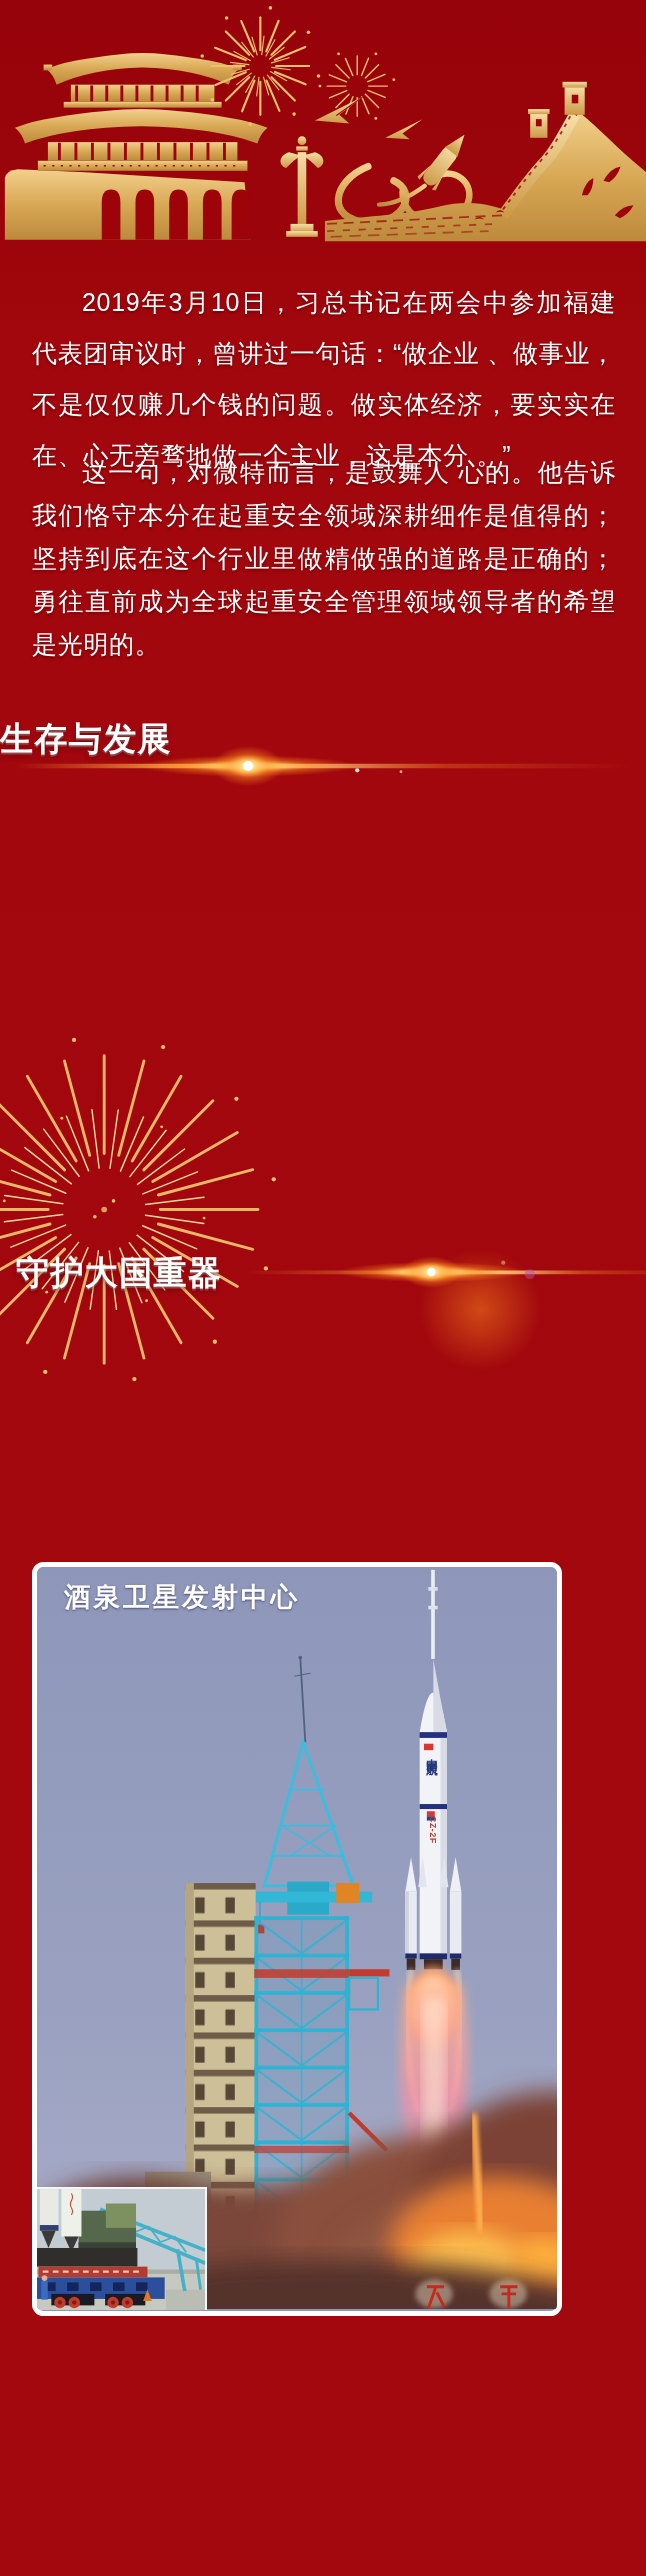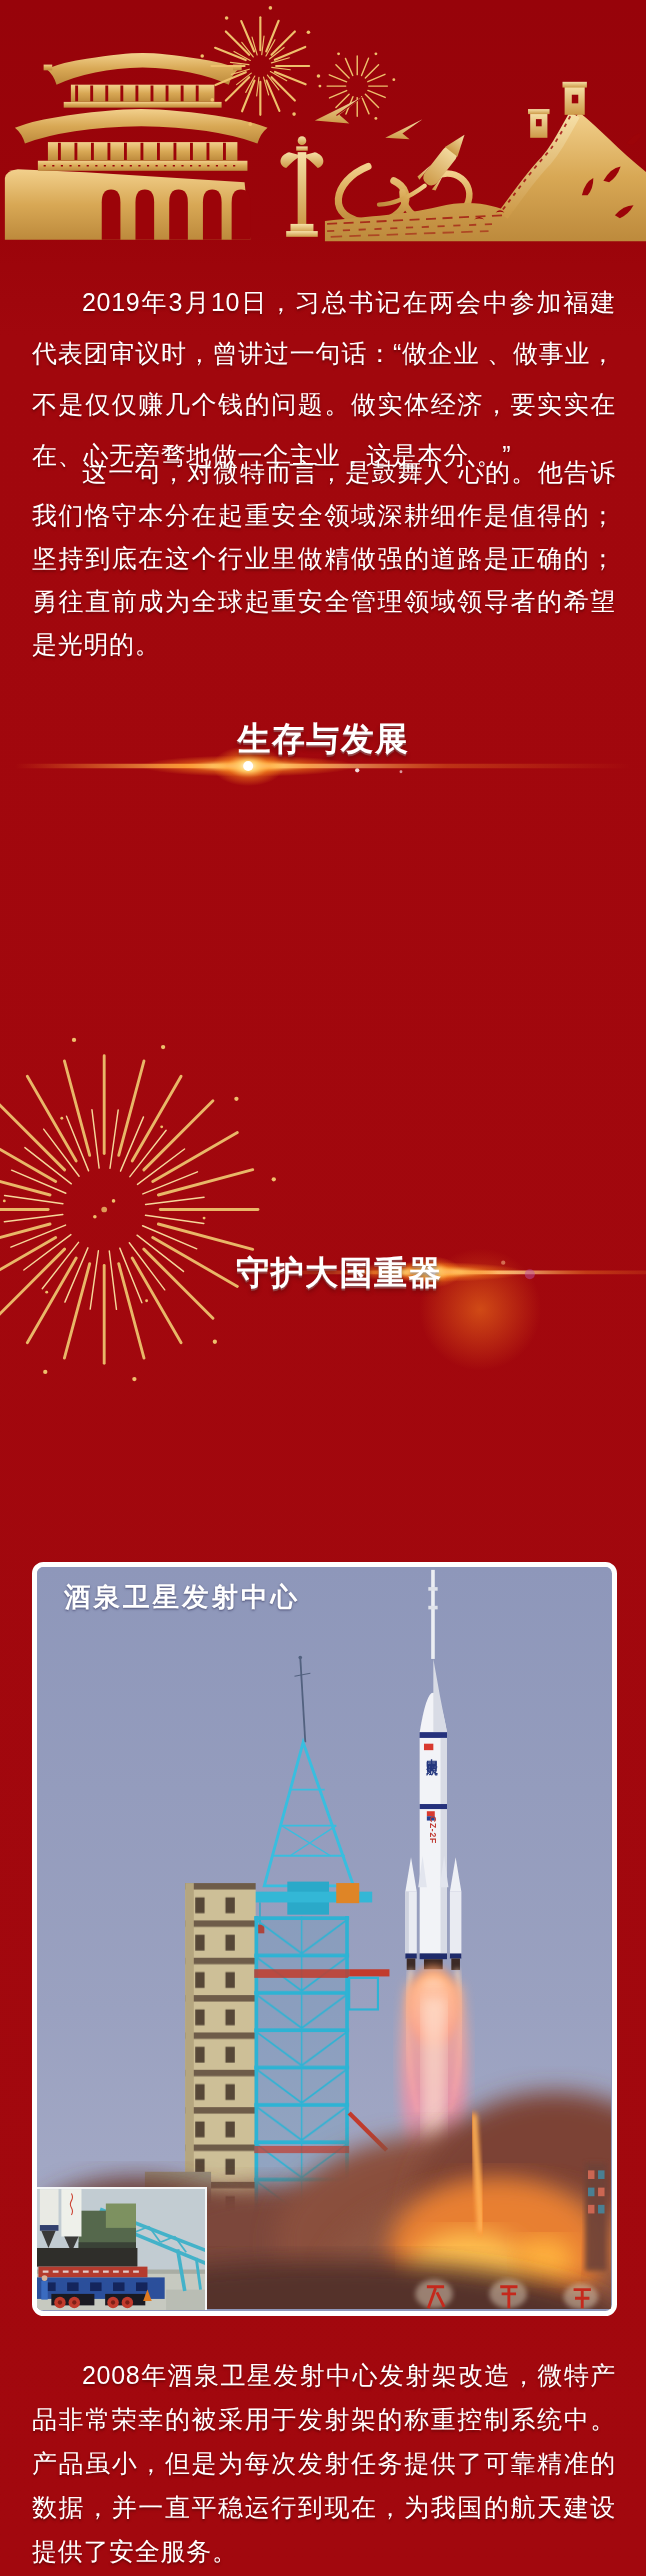--- a/index.html
+++ b/index.html
@@ -13,26 +13,26 @@
   .flare2{left:0;top:1241px;width:647px;height:144px;z-index:1;}
   .para{position:absolute;left:32px;width:584px;margin:0;z-index:2;color:#ffffff;
         font-weight:400;font-size:25px;line-height:45px;letter-spacing:0.7px;
         text-align:justify;text-indent:50px;text-shadow:0 2.2px 2.2px rgba(70,5,5,.55);}
   #p1{top:277px;line-height:51px;}
   #p2{top:451px;line-height:43px;}
   #p3{top:775px;}
   #p4{top:953px;}
   #p5{top:1320px;}
   #p6{top:2353px;line-height:44px;}
-  .sec-title{position:absolute;left:0;width:647px;margin:0;z-index:2;text-align:center;
+  .sec-title{position:absolute;left:0;width:647px;margin:0;z-index:2;
         color:#fff;font-size:33px;font-weight:900;letter-spacing:1.4px;
         text-shadow:0 2.2px 0.7px rgba(150,150,150,.45),0 3.6px 4.3px rgba(60,0,0,.4);}
   #h1{top:717px;}
   #h2{top:1251px;margin-left:16px;}
-  .photo{position:absolute;left:32px;top:1562px;width:585px;height:754px;z-index:2;
+  .photo{position:absolute;left:32px;top:1562px;width:530px;height:754px;z-index:2;
         box-sizing:border-box;border:5.8px solid #ffffff;border-radius:11.5px;overflow:hidden;
         background:#8e97ba;}
   .photo-art{position:absolute;left:0;top:0;width:574px;height:742px;}
   .caption{position:absolute;left:27px;top:11.5px;font-size:26.6px;font-weight:700;color:#fff;
         letter-spacing:2.9px;text-shadow:0 1.4px 2.2px rgba(30,30,70,.6);}
   .rocket-brand{position:absolute;left:387px;top:183px;height:58px;font-size:11.5px;font-weight:700;
         color:#24377e;writing-mode:vertical-rl;text-orientation:upright;letter-spacing:1.4px;}
   .rocket-model{position:absolute;left:391px;top:249px;font-size:8.6px;font-weight:700;
         color:#c03a32;writing-mode:vertical-rl;letter-spacing:0.7px;}
   .inset{position:absolute;left:0;top:620px;width:170px;height:123px;box-sizing:border-box;
@@ -503,16 +503,15 @@
           <circle cx="106" cy="158" r="3"></circle>
             <circle cx="126" cy="158" r="3"></circle>
         </g>
         <rect x="6" y="128" width="9" height="26" fill="#3a6bc0"></rect>
         <circle cx="10.5" cy="124" r="4" fill="#d8b49a"></circle>
         <polygon points="148,156 154,140 160,156" fill="#e07a20"></polygon>
       </svg>
     </div>
   </div>
 
-  <p class="para" id="p6">2008年酒泉卫星发射中心发射架改造，微特产品非常荣幸的被采用于发射架的称重控制系统中。产品虽小，但是为每次发射任务提供了可靠精准的数据，并一直平稳运行到现在，为我国的航天建设提供了安全服务。</p>
 
 </div>
 
 
 </body></html>

